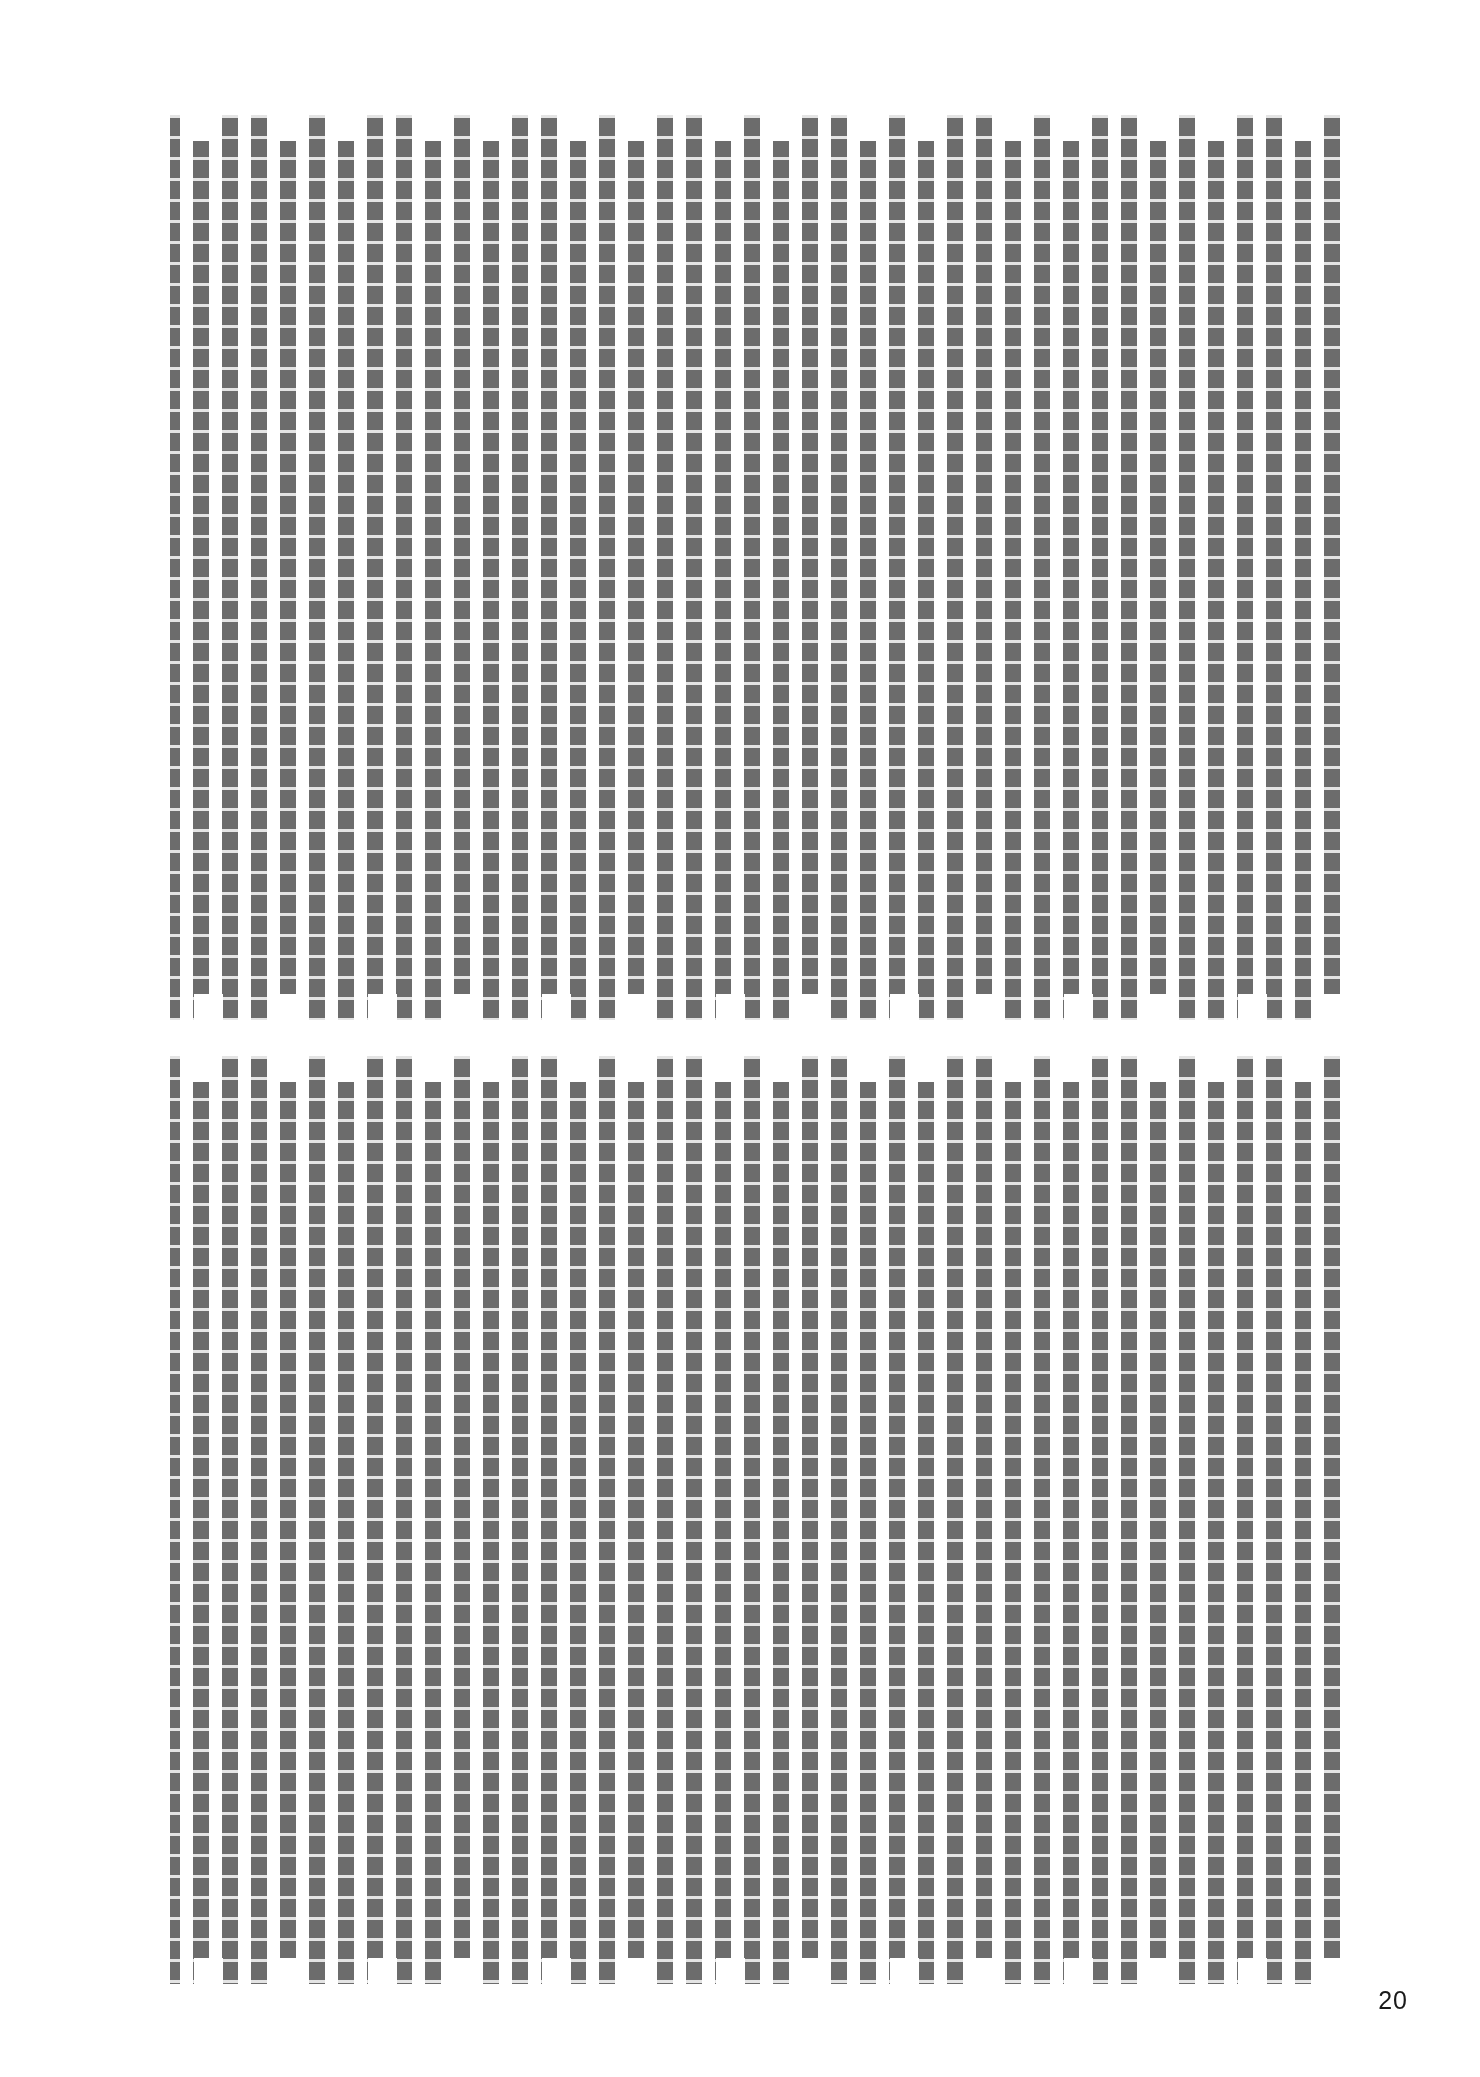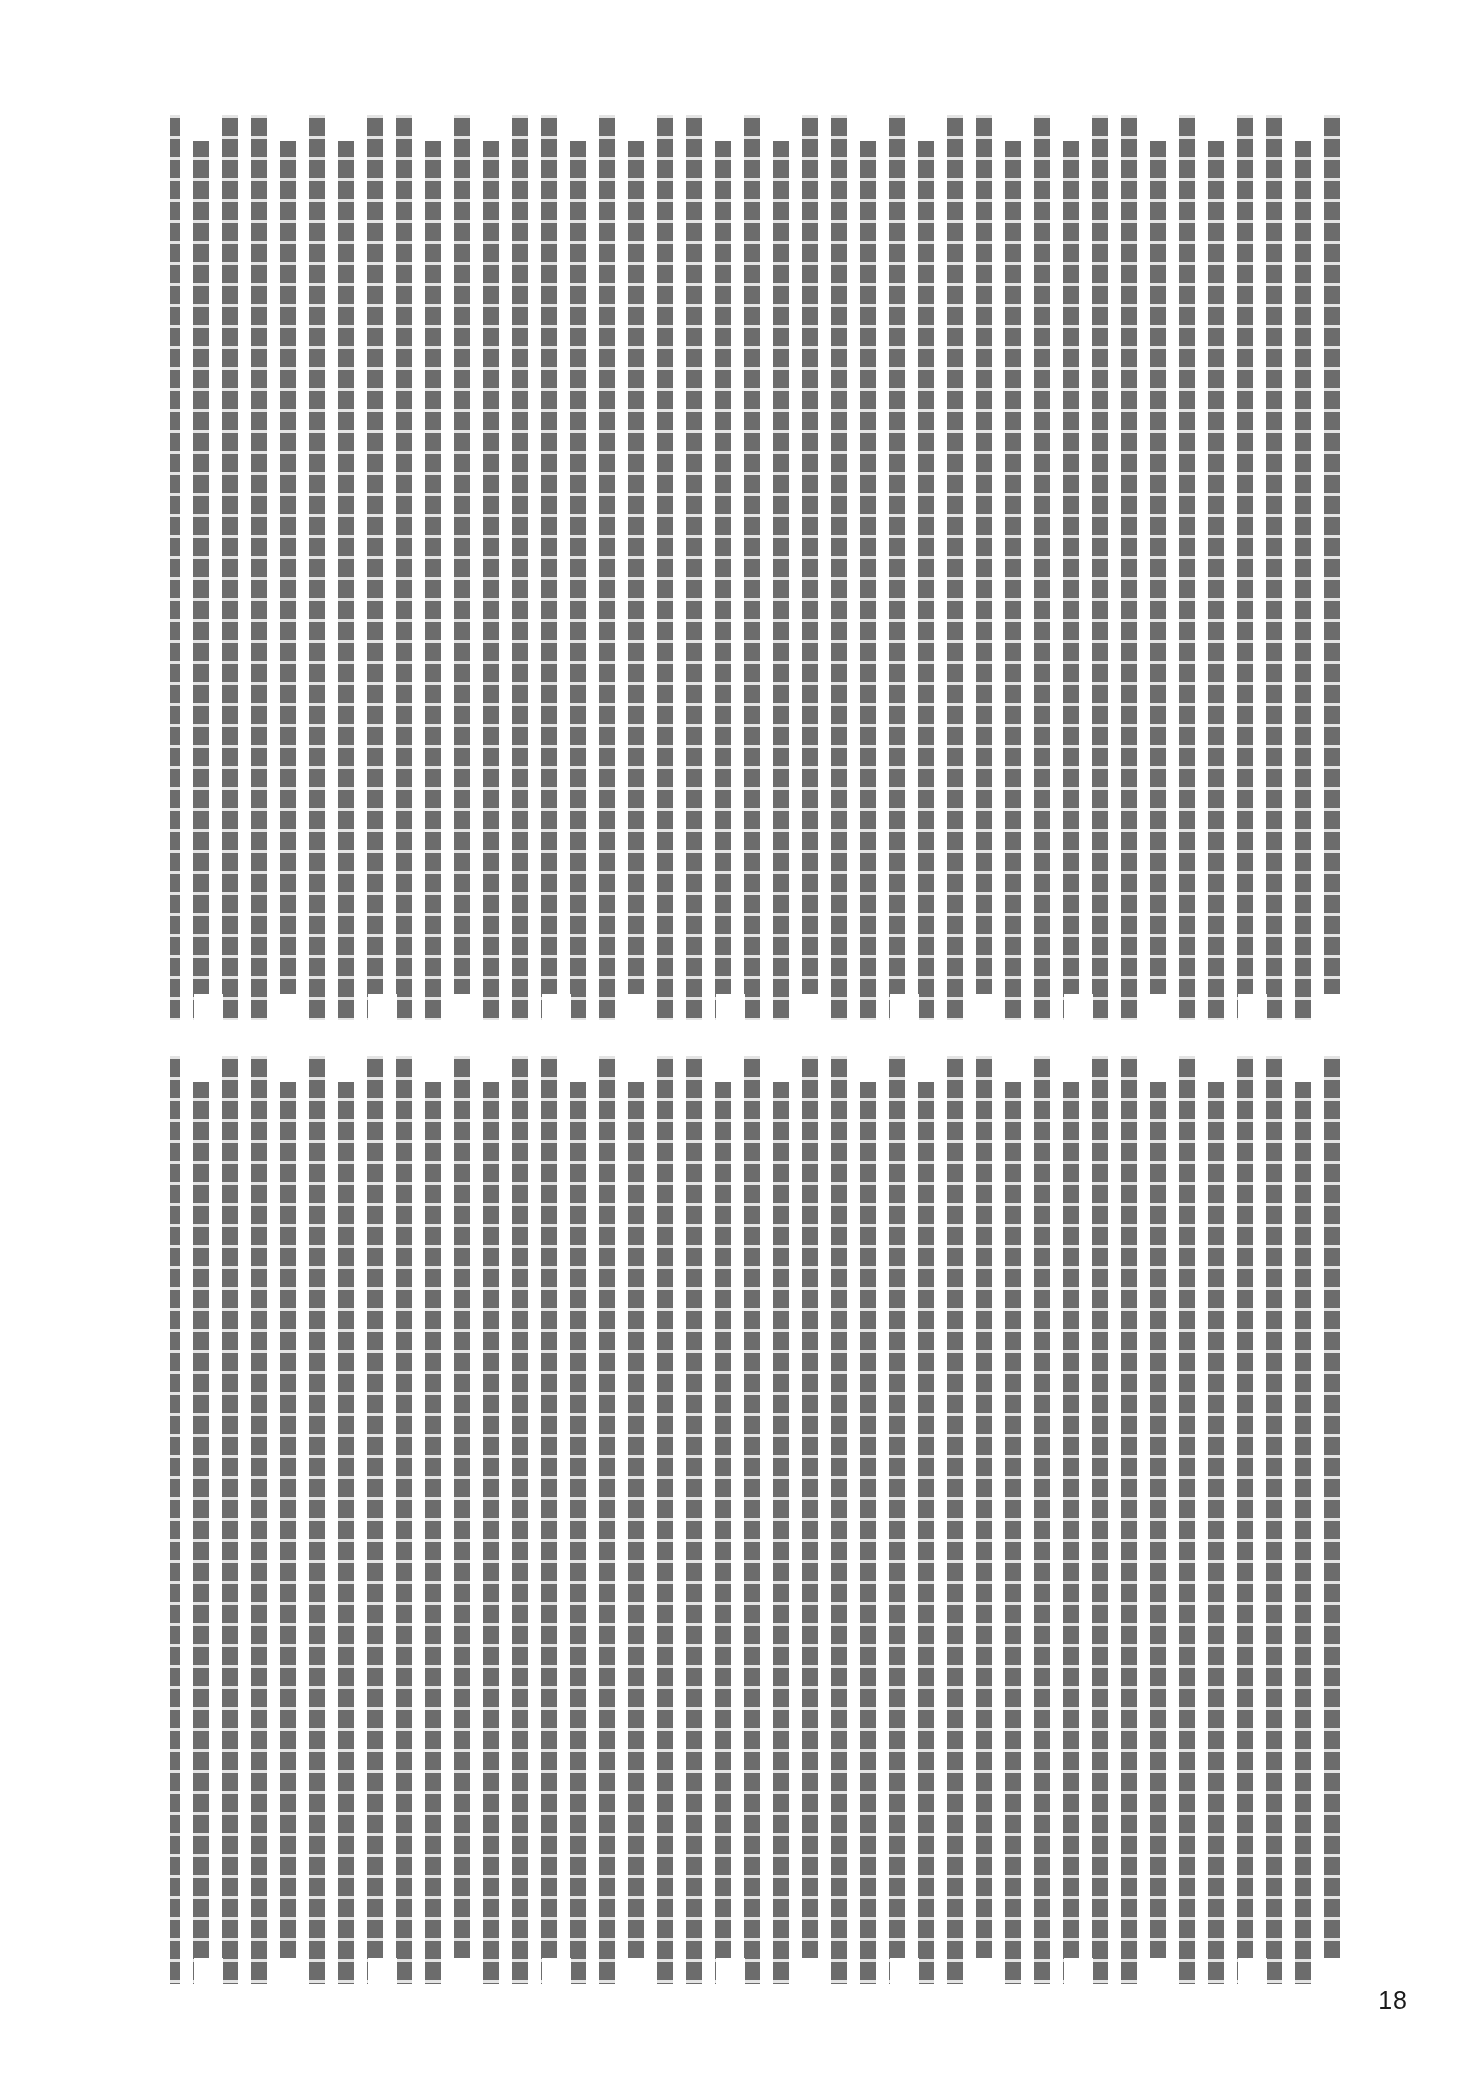--- a/index.html
+++ b/index.html
@@ -83,15 +83,15 @@
 </style>
 </head>
 <body>
 
 <div class="page">
 
   <div class="text-band band-top" aria-hidden="true"></div>
 
   <div class="text-band band-bottom" aria-hidden="true"></div>
 
-  <div class="page-number">18</div>
+  <div class="page-number">20</div>
 
 </div>
 
 </body></html>

